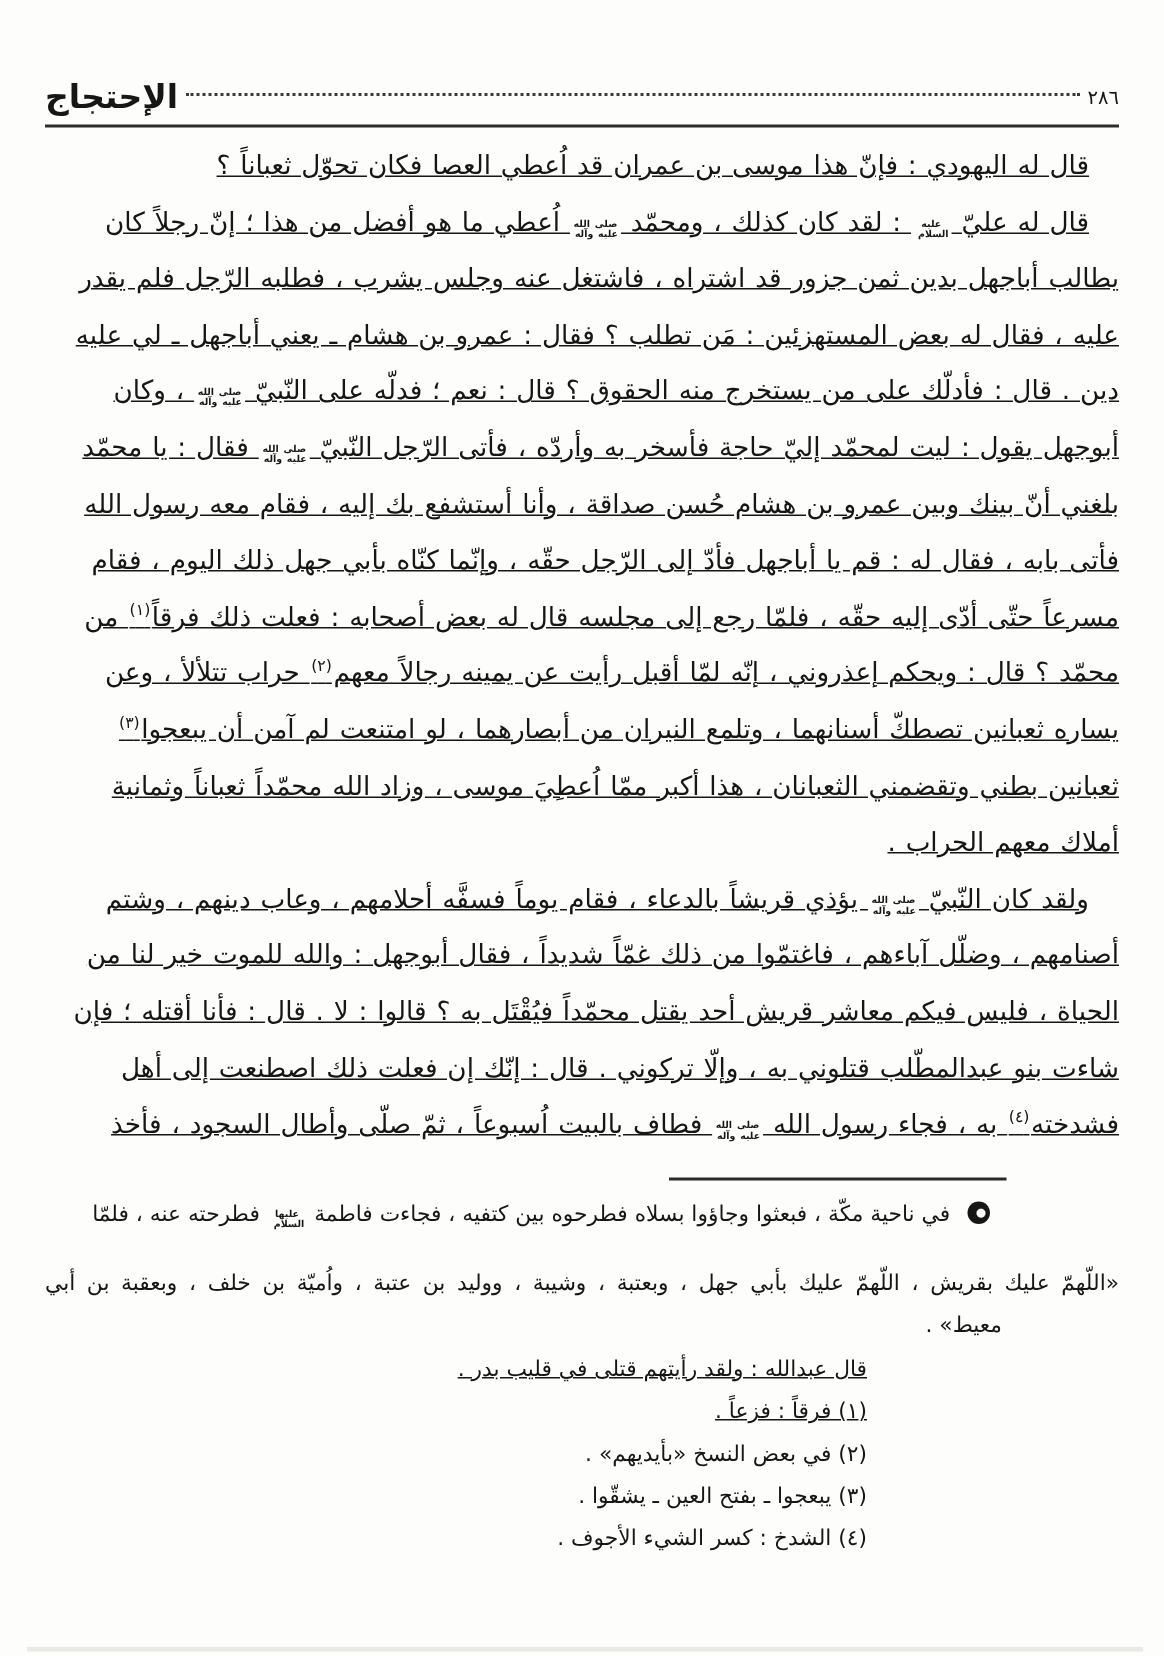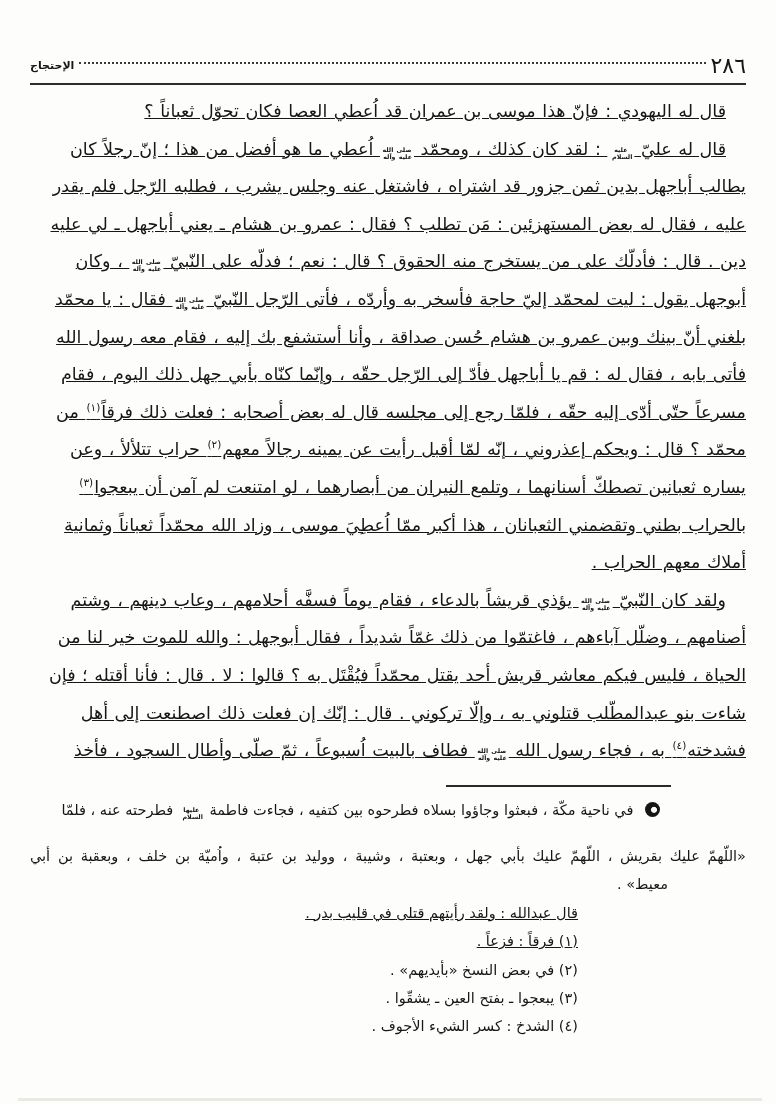--- a/index.html
+++ b/index.html
@@ -14,28 +14,28 @@
     color:#161616;
     overflow:hidden;
   }
   
   .running-head{
     display:flex;
     align-items:center;
     height:30px;
     font-size:16px;
   }
-  .pagenum{font-size:22px;letter-spacing:1px;white-space:nowrap;}
+  .pagenum{font-size:13px;letter-spacing:1px;white-space:nowrap;}
   .leader{
     flex:1;
     border-bottom:2.5px dotted #3a3a3a;
     margin:0 5px;
     transform:translateY(-2px);
   }
-  .head-title{font-size:11px;font-weight:bold;white-space:nowrap;}
+  .head-title{font-size:22px;font-weight:bold;white-space:nowrap;}
   .head-rule{border-top:2px solid #2d2d2d;margin-top:3px;}
 
   
   .body-text{margin-top:8px;}
   .line{
     font-size:17.5px;
     line-height:37.6px;
     height:37.6px;
     overflow:hidden;
     text-align:justify;
@@ -118,21 +118,21 @@
       <div class="line first no-just">قال له عليّ <span class="honorific as">عليه السلام</span> : لقد كان كذلك ، ومحمّد <span class="honorific pbuh">صلى الله عليه وآله</span> اُعطي ما هو أفضل من هذا ؛ إنّ رجلاً كان</div>
       <div class="line no-just">يطالب أباجهل بدين ثمن جزور قد اشتراه ، فاشتغل عنه وجلس يشرب ، فطلبه الرّجل فلم يقدر</div>
       <div class="line no-just">عليه ، فقال له بعض المستهزئين : مَن تطلب ؟ فقال : عمرو بن هشام ـ يعني أباجهل ـ لي عليه</div>
       <div class="line no-just">دين . قال : فأدلّك على من يستخرج منه الحقوق ؟ قال : نعم ؛ فدلّه على النّبيّ <span class="honorific pbuh">صلى الله عليه وآله</span> ، وكان</div>
       <div class="line no-just">أبوجهل يقول : ليت لمحمّد إليّ حاجة فأسخر به وأردّه ، فأتى الرّجل النّبيّ <span class="honorific pbuh">صلى الله عليه وآله</span> فقال : يا محمّد</div>
       <div class="line no-just">بلغني أنّ بينك وبين عمرو بن هشام حُسن صداقة ، وأنا أستشفع بك إليه ، فقام معه رسول الله </div>
       <div class="line no-just">فأتى بابه ، فقال له : قم يا أباجهل فأدّ إلى الرّجل حقّه ، وإنّما كنّاه بأبي جهل ذلك اليوم ، فقام</div>
       <div class="line no-just">مسرعاً حتّى أدّى إليه حقّه ، فلمّا رجع إلى مجلسه قال له بعض أصحابه : فعلت ذلك فرقاً<sup class="fn-ref">(١)</sup> من</div>
       <div class="line no-just">محمّد ؟ قال : ويحكم إعذروني ، إنّه لمّا أقبل رأيت عن يمينه رجالاً معهم<sup class="fn-ref">(٢)</sup> حراب تتلألأ ، وعن</div>
       <div class="line no-just">يساره ثعبانين تصطكّ أسنانهما ، وتلمع النيران من أبصارهما ، لو امتنعت لم آمن أن يبعجوا<sup class="fn-ref">(٣)</sup></div>
-      <div class="line no-just">بالحراب بطني وتقضمني الثعبانان ، هذا أكبر ممّا اُعطِيَ موسى ، وزاد الله محمّداً ثعباناً وثمانية</div>
+      <div class="line no-just">ثعبانين بطني وتقضمني الثعبانان ، هذا أكبر ممّا اُعطِيَ موسى ، وزاد الله محمّداً ثعباناً وثمانية</div>
       <div class="line no-just">أملاك معهم الحراب .</div>
       <div class="line first no-just">ولقد كان النّبيّ <span class="honorific pbuh">صلى الله عليه وآله</span> يؤذي قريشاً بالدعاء ، فقام يوماً فسفَّه أحلامهم ، وعاب دينهم ، وشتم</div>
       <div class="line no-just">أصنامهم ، وضلّل آباءهم ، فاغتمّوا من ذلك غمّاً شديداً ، فقال أبوجهل : والله للموت خير لنا من</div>
       <div class="line no-just">الحياة ، فليس فيكم معاشر قريش أحد يقتل محمّداً فيُقْتَل به ؟ قالوا : لا . قال : فأنا أقتله ؛ فإن</div>
       <div class="line no-just">شاءت بنو عبدالمطّلب قتلوني به ، وإلّا تركوني . قال : إنّك إن فعلت ذلك اصطنعت إلى أهل الوادي</div>
       <div class="line no-just">فشدخته<sup class="fn-ref">(٤)</sup> به ، فجاء رسول الله <span class="honorific pbuh">صلى الله عليه وآله</span> فطاف بالبيت اُسبوعاً ، ثمّ صلّى وأطال السجود ، فأخذ</div>
     </div>
 
   <div class="fn-sep"></div>
 

